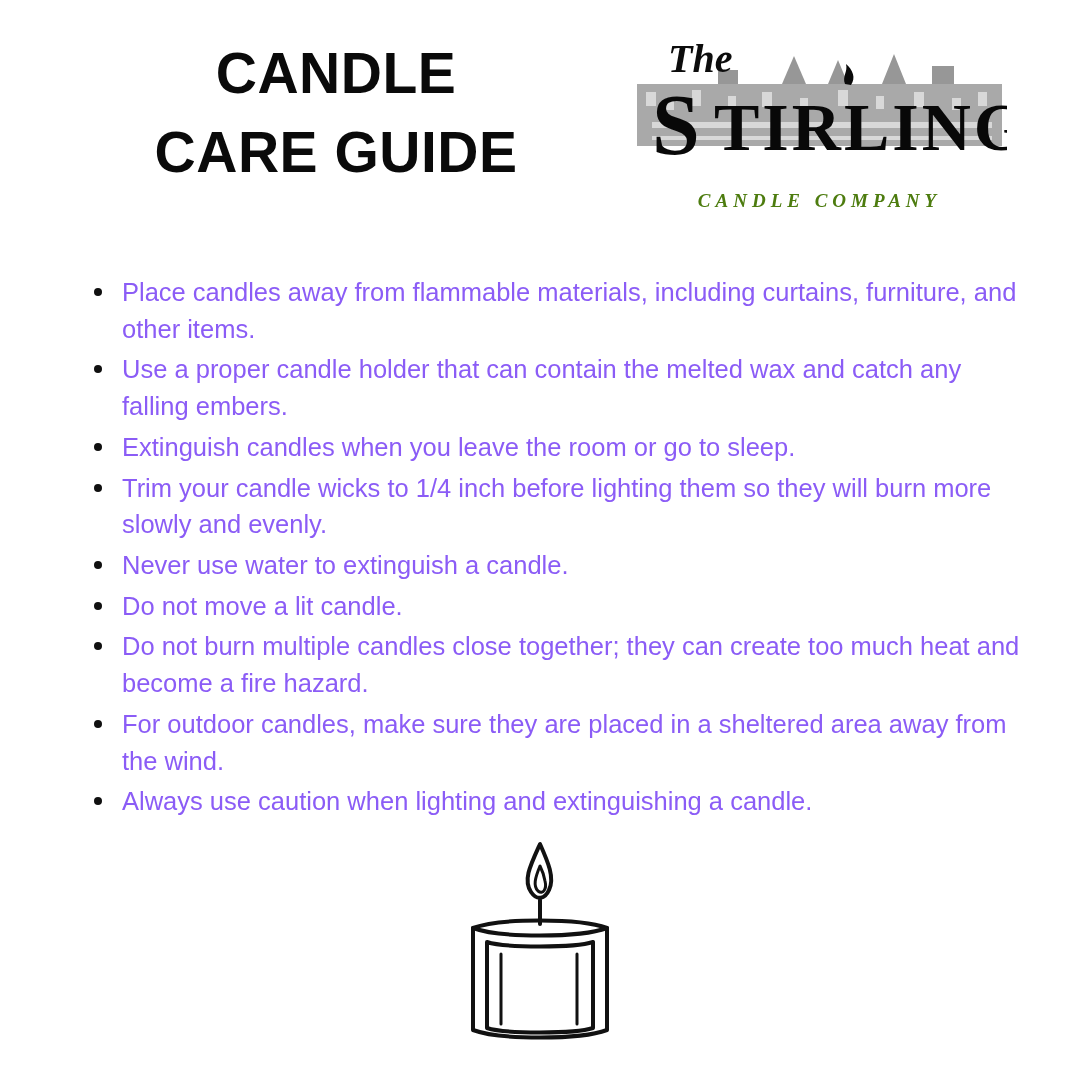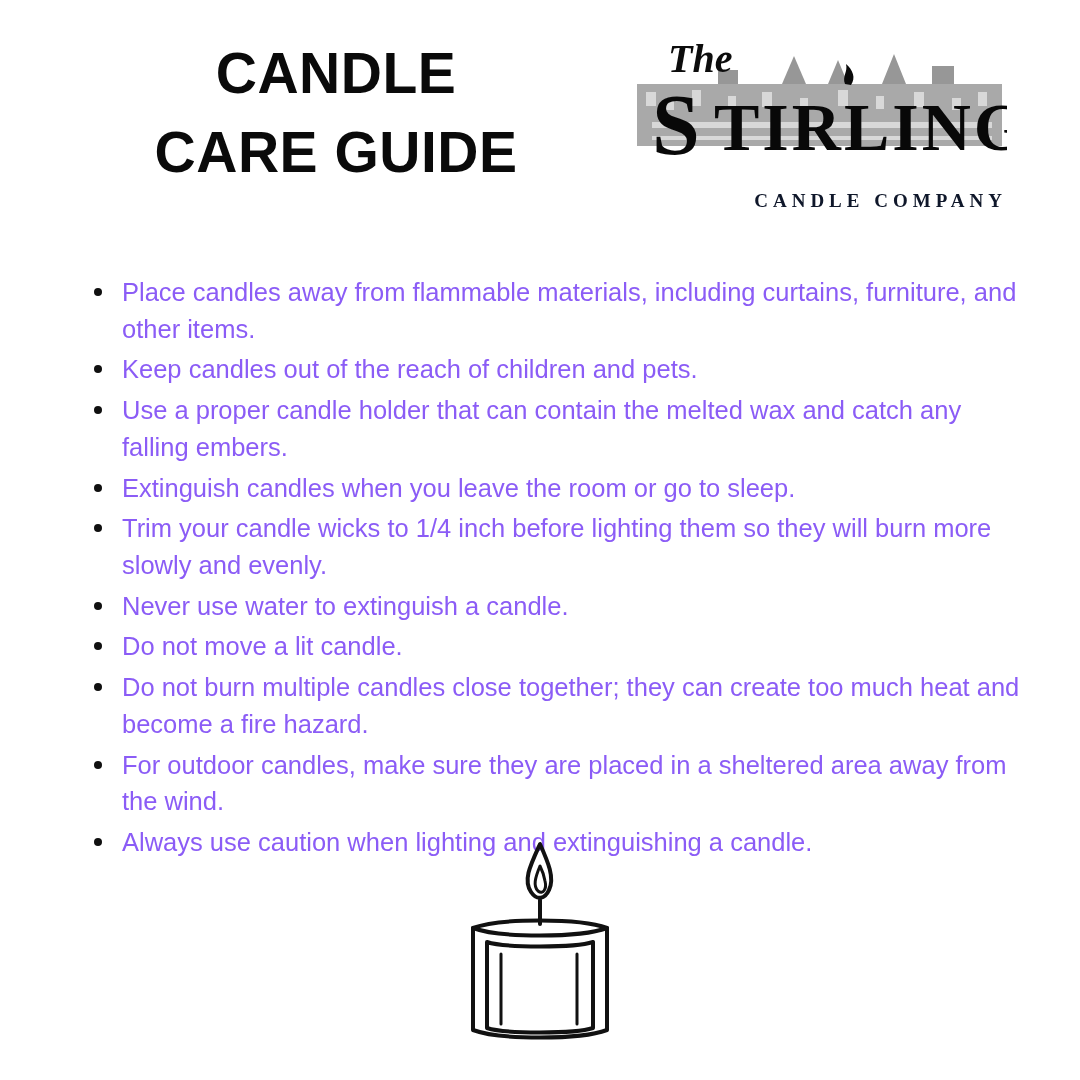--- a/index.html
+++ b/index.html
@@ -48,29 +48,30 @@
     position: relative;
     padding-top: 4px;
   }
   .logo-svg-wrap {
     width: 375px;
     height: 170px;
     position: relative;
     margin-left: 8px;
   }
   .logo-tagline {
-    text-align: right;
+    text-align: center;
     font-family: "Liberation Serif", serif;
     font-size: 19px;
     letter-spacing: 5px;
     font-weight: bold;
-    color: #0f172a;
+    color: #4d7c0f;
     width: 375px;
     margin-left: 8px;
     margin-top: -6px;
+    font-style: italic;
   }
 
   
   .list-wrap {
     padding: 62px 48px 0 64px;
     box-sizing: border-box;
   }
   ul.care-list {
     margin: 0;
     padding: 0 0 0 28px;
@@ -160,21 +161,20 @@
         </svg>
       </div>
       <div class="logo-tagline">CANDLE COMPANY</div>
     </div>
 
   </div>
 
   <div class="list-wrap">
     <ul class="care-list">
       <li>Place candles away from flammable materials, including curtains, furniture, and other items.</li>
-      <li>Keep candles out of the reach of children and pets.</li>
       <li>Use a proper candle holder that can contain the melted wax and catch any falling embers.</li>
       <li>Extinguish candles when you leave the room or go to sleep.</li>
       <li>Trim your candle wicks to 1/4 inch before lighting them so they will burn more slowly and evenly.</li>
       <li>Never use water to extinguish a candle.</li>
       <li>Do not move a lit candle.</li>
       <li>Do not burn multiple candles close together; they can create too much heat and become a fire hazard.</li>
       <li>For outdoor candles, make sure they are placed in a sheltered area away from the wind.</li>
       <li>Always use caution when lighting and extinguishing a candle.</li>
     </ul>
   </div>

